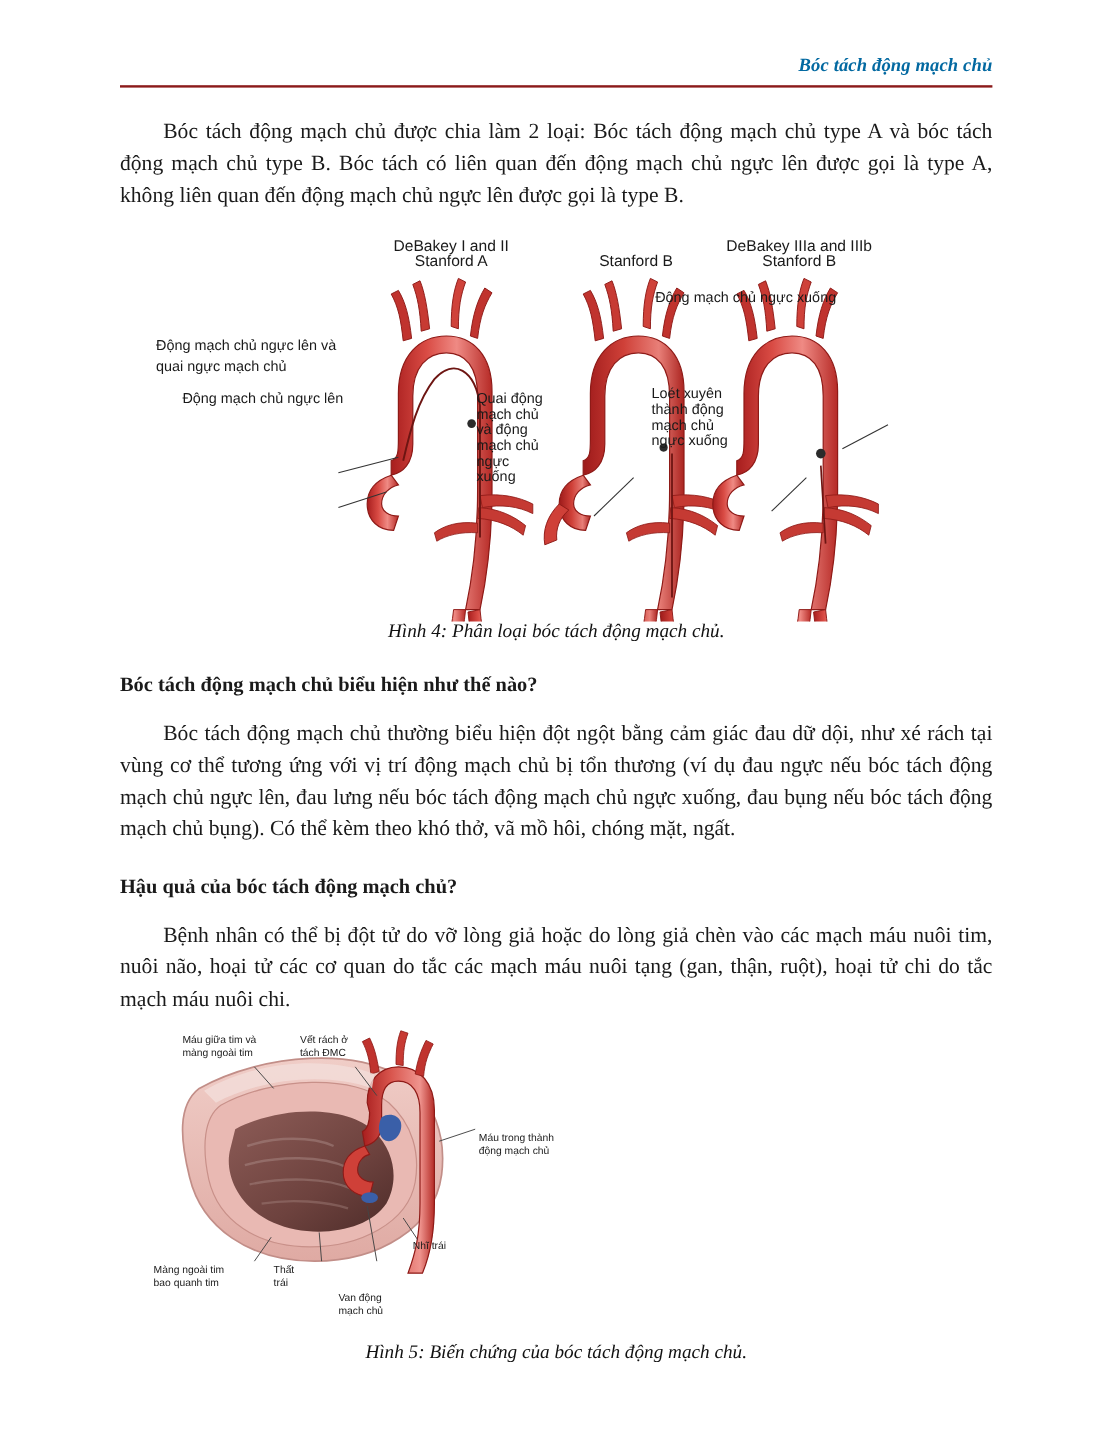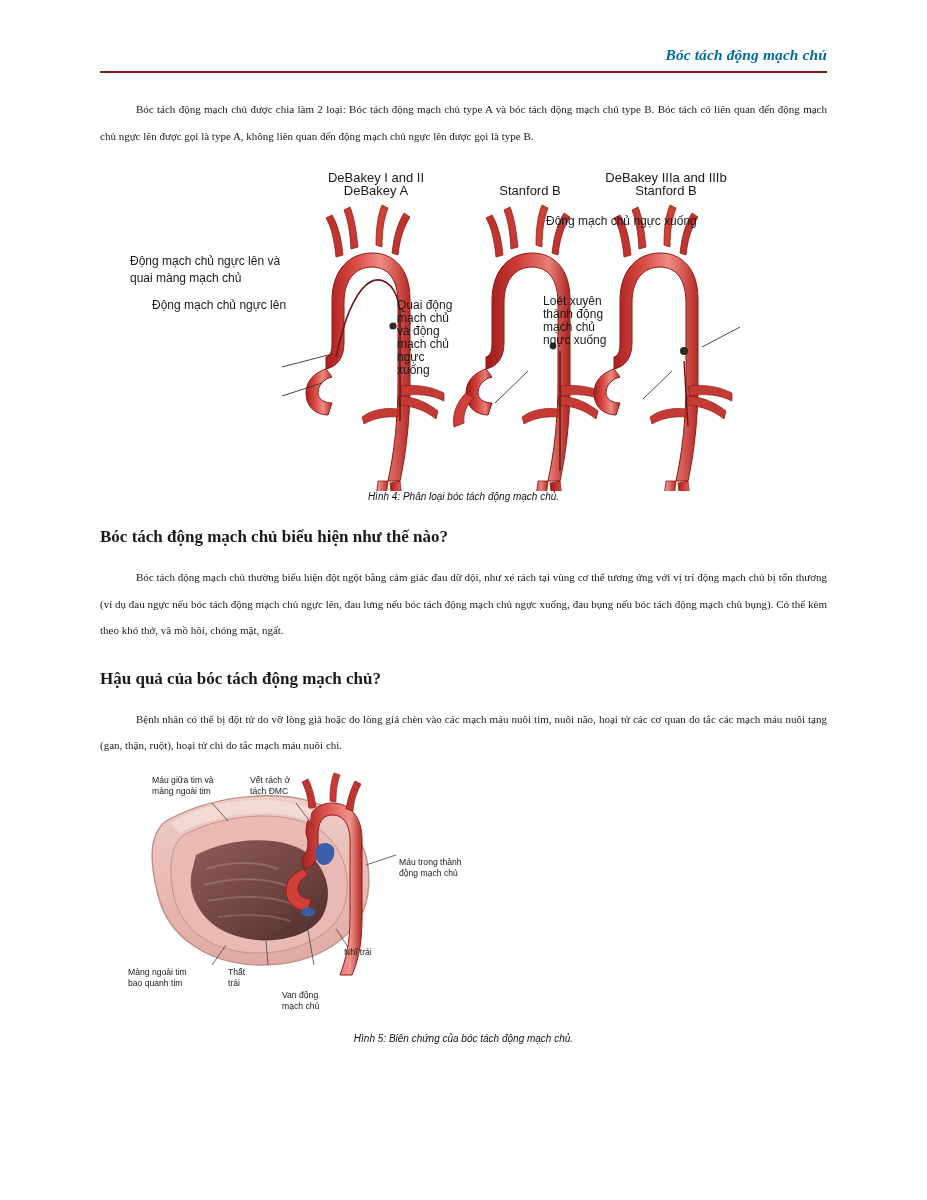--- a/index.html
+++ b/index.html
@@ -49,38 +49,38 @@
 
   
   .content {
     position: absolute;
     top: 96px;
     left: 100px;
     width: 727px;
   }
   p.body {
     margin: 0 0 0 0;
-    font-size: 11px;
+    font-size: 18px;
     line-height: 26.5px;
     text-align: justify;
     text-indent: 36px;
     font-family: "Liberation Serif", serif;
   }
   h3.subhead {
     font-size: 17px;
     font-weight: bold;
     margin: 0;
     line-height: 26px;
     font-family: "Liberation Serif", serif;
   }
   .caption {
     text-align: center;
     font-style: italic;
-    font-size: 10px;
-    font-family: Liberation Sans, sans-serif;
+    font-size: 16px;
+    font-family: Liberation Serif, serif;
     color: #111;
   }
 
   .spacer-22 { height: 22px; }
   .spacer-14 { height: 14px; }
   .spacer-10 { height: 10px; }
 
   
   .fig4-wrap {
     position: relative;
@@ -241,35 +241,35 @@
 
         <line x1="182" y1="196" x2="232" y2="183" stroke="#333" stroke-width="0.9"></line>
         <line x1="182" y1="225" x2="222" y2="212" stroke="#333" stroke-width="0.9"></line>
         <line x1="395" y1="232" x2="428" y2="200" stroke="#333" stroke-width="0.9"></line>
         <line x1="543" y1="228" x2="572" y2="200" stroke="#333" stroke-width="0.9"></line>
         <line x1="640" y1="156" x2="602" y2="176" stroke="#333" stroke-width="0.9"></line>
       </svg>
 
       <div class="fig4-title" style="left:206px; top:0px; width:140px;">
         <span>DeBakey I and II</span><br>
-        <span>DeBakey A</span>
+        <span>Stanford A</span>
       </div>
       <div class="fig4-title" style="left:370px; top:13px; width:120px;">
         <span>Stanford B</span>
       </div>
       <div class="fig4-title" style="left:486px; top:0px; width:160px;">
         <span>DeBakey IIIa and IIIb</span><br>
         <span>Stanford B</span>
       </div>
 
       <div class="fig4-label" style="left:30px; top:84px; width:160px;">
         <span>Động mạch chủ ngực lên và</span>
       </div>
       <div class="fig4-label" style="left:30px; top:101px; width:160px;">
-        <span>quai màng mạch chủ</span>
+        <span>quai ngực mạch chủ</span>
       </div>
       <div class="fig4-label" style="left:52px; top:128px; width:170px;">
         <span>Động mạch chủ ngực lên</span>
       </div>
 
       <div class="fig4-label" style="left:297px; top:128px; width:60px;">
         <span>Quai động</span><br>
         <span>mạch chủ</span><br>
         <span>và động</span><br>
         <span>mạch chủ</span><br>

